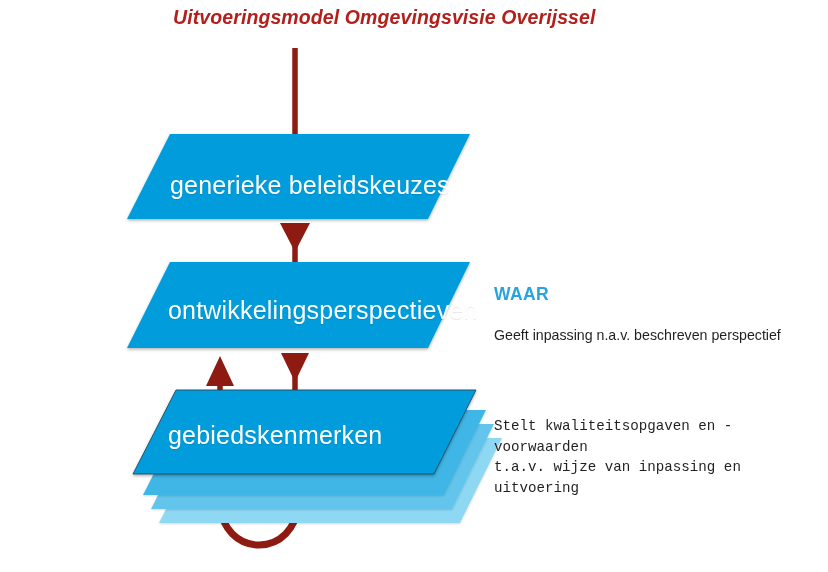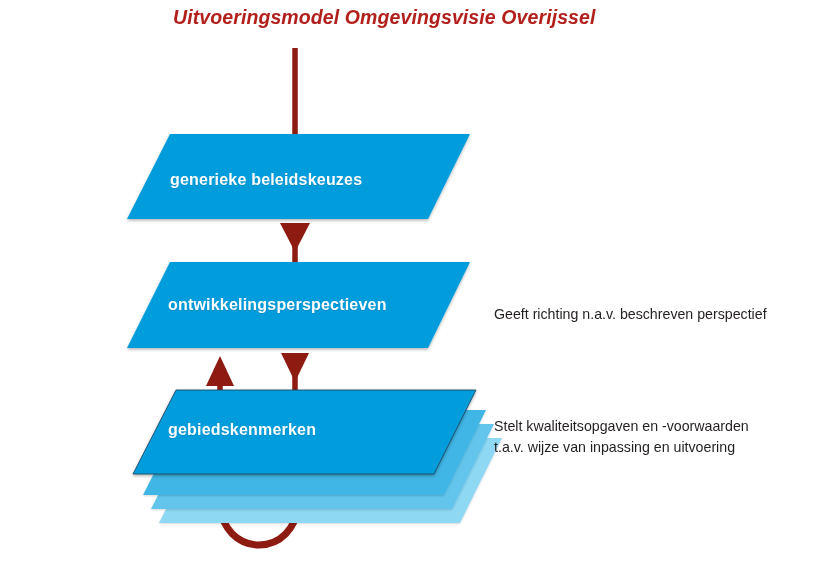--- a/index.html
+++ b/index.html
@@ -41,22 +41,22 @@
     left: 0;
     top: 0;
     width: 828px;
     height: 572px;
   }
 
   
   .layer-label {
     position: absolute;
     color: #ffffff;
-    font-weight: bold;
-    font-size: 16px;
+    font-weight: normal;
+    font-size: 25px;
     letter-spacing: 0.2px;
     white-space: nowrap;
     text-shadow: 0 1px 1px rgba(0,0,0,0.10);
   }
   #label-0 { left: 170px; top: 171px; }
   #label-1 { left: 168px; top: 296px; }
   #label-2 { left: 168px; top: 421px; }
 
   
   .note {
@@ -76,21 +76,21 @@
     font-size: 14.2px;
     line-height: 20.5px;
     margin: 0;
     white-space: pre-line;
   }
   #note-0 { top: 131px; }
   #note-0 .note-body { margin-top: 20px; }
   #note-1 { top: 284px; }
   #note-1 .note-body { margin-top: 20px; }
   #note-2 { top: 396px; }
-  #note-2 .note-body { margin-top: 20px; }
+  #note-2 .note-body { margin-top: 20px; font-family: Liberation Mono, monospace; }
 </style>
 </head>
 <body>
 
 <div id="diagram-root">
 
   <div class="title">Uitvoeringsmodel Omgevingsvisie Overijssel</div>
 
   <svg class="stage" viewBox="0 0 828 572" xmlns="http://www.w3.org/2000/svg">
 
@@ -148,21 +148,22 @@
   </svg>
 
   <div class="layer-label" id="label-0">generieke beleidskeuzes</div>
 
   <div class="layer-label" id="label-2">gebiedskenmerken</div>
 
   <div class="layer-label" id="label-1">ontwikkelingsperspectieven</div>
 
 
   <div class="note" id="note-1">
-    <div class="note-body">Geeft richting n.a.v. beschreven perspectief</div>
+    <div class="note-head">WAAR</div>
+    <div class="note-body">Geeft inpassing n.a.v. beschreven perspectief</div>
   </div>
 
   <div class="note" id="note-2">
     <div class="note-body">Stelt kwaliteitsopgaven en -voorwaarden
 t.a.v. wijze van inpassing en uitvoering</div>
   </div>
 
 </div>
 
 </body></html>

